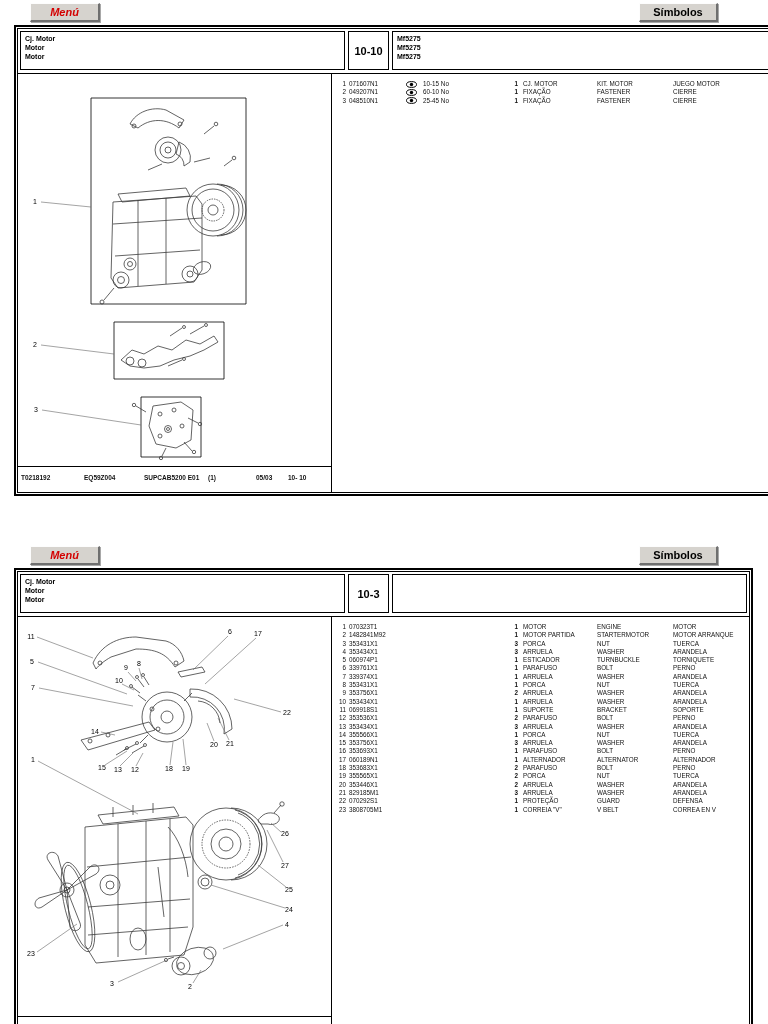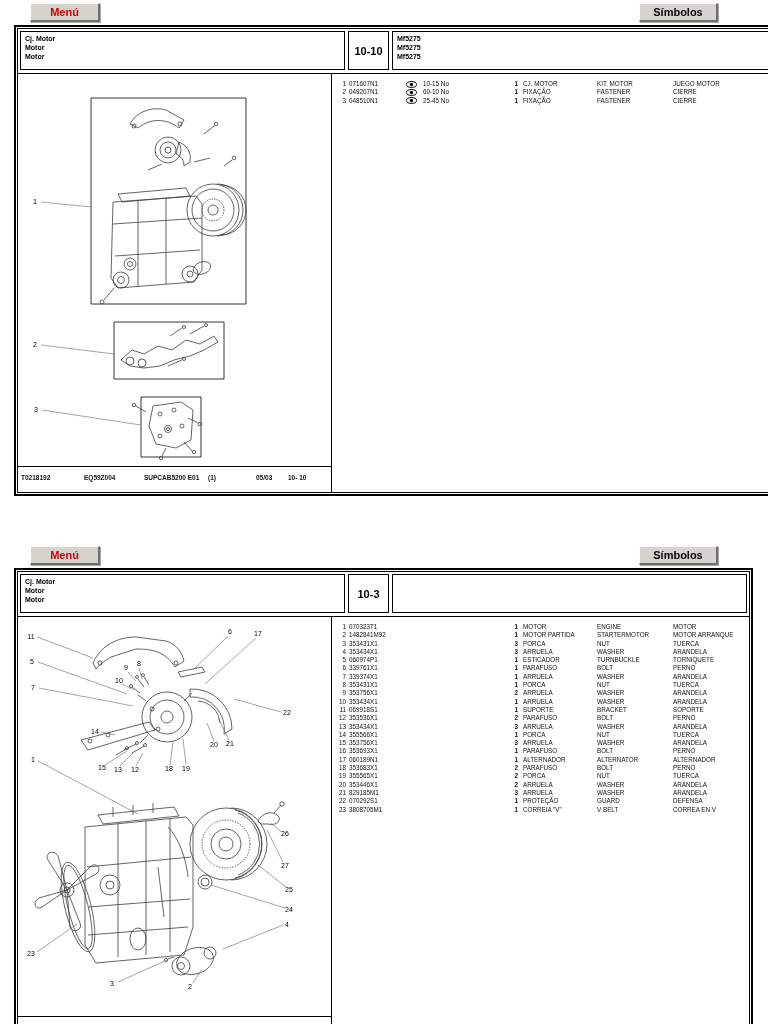--- a/index.html
+++ b/index.html
@@ -5,21 +5,21 @@
   html,body{margin:0;padding:0;width:768px;height:1024px;overflow:hidden;background:#fff;
     font-family:"Liberation Sans",sans-serif;}
   .sheet{position:absolute;left:0;width:768px;}
   #sheet1{top:0;height:540px;}
   #sheet2{top:543px;height:481px;}
   .btn{position:absolute;top:3px;height:19px;background:#d6d3ce;margin:0;
     border-top:1px solid #fdfdfd;border-left:1px solid #fdfdfd;
     border-right:2px solid #6f6f6f;border-bottom:2px solid #6f6f6f;
     box-shadow:1px 1px 0 #a8a8a8;font:bold 11px "Liberation Sans",sans-serif;
     text-align:center;line-height:15px;padding:0;cursor:pointer;}
-  .btn.menu{left:30px;width:70px;color:#d40000;}
+  .btn.menu{left:30px;width:70px;color:#d40000;font-style:italic;}
   .btn.sym{left:639px;width:79px;color:#000;}
   .frame{position:absolute;left:14px;width:735px;border:2px solid #000;background:#fff;}
   #sheet1 .frame{top:25px;height:467px;padding-left:36px;}
   #sheet2 .frame{top:25px;height:474px;}
   .inner{position:absolute;inset:1px;border:1px solid #000;}
   .cell{position:absolute;border:1px solid #000;background:#fff;box-sizing:border-box;}
   .cell.title{left:2px;top:2px;width:325px;height:39px;padding:2px 4px;}
   .cell.pageno{left:330px;top:2px;width:41px;height:39px;display:flex;align-items:center;
     justify-content:center;font:bold 11px "Liberation Sans",sans-serif;}
   .cell.models{left:374px;top:2px;right:2px;height:39px;padding:2px 4px;}

